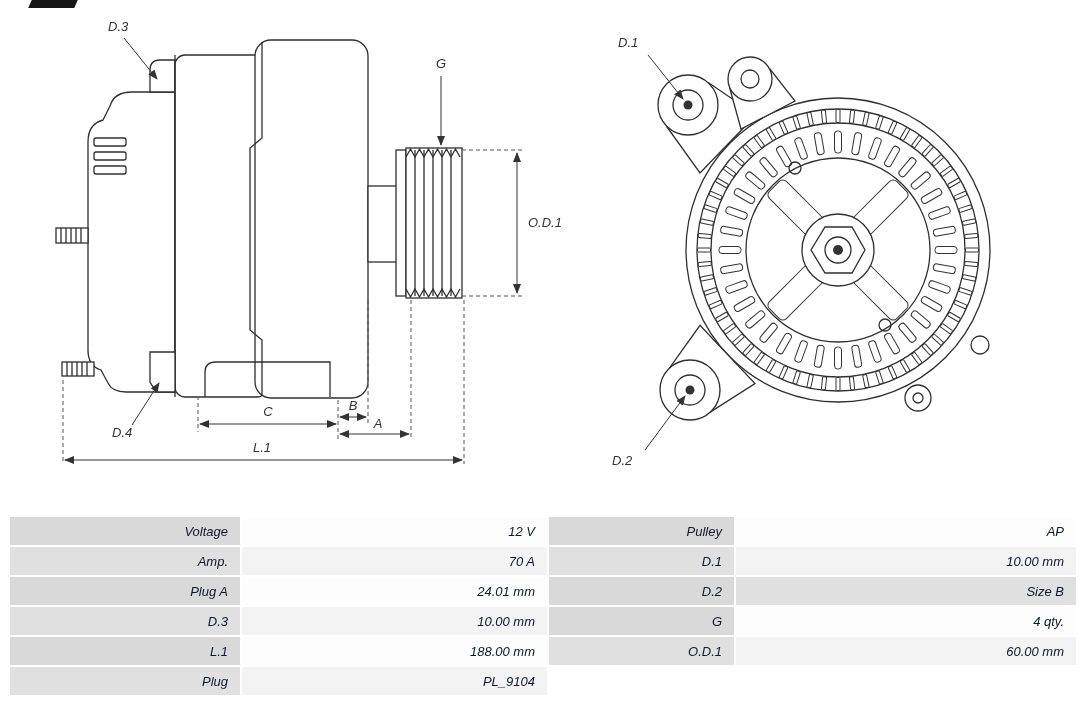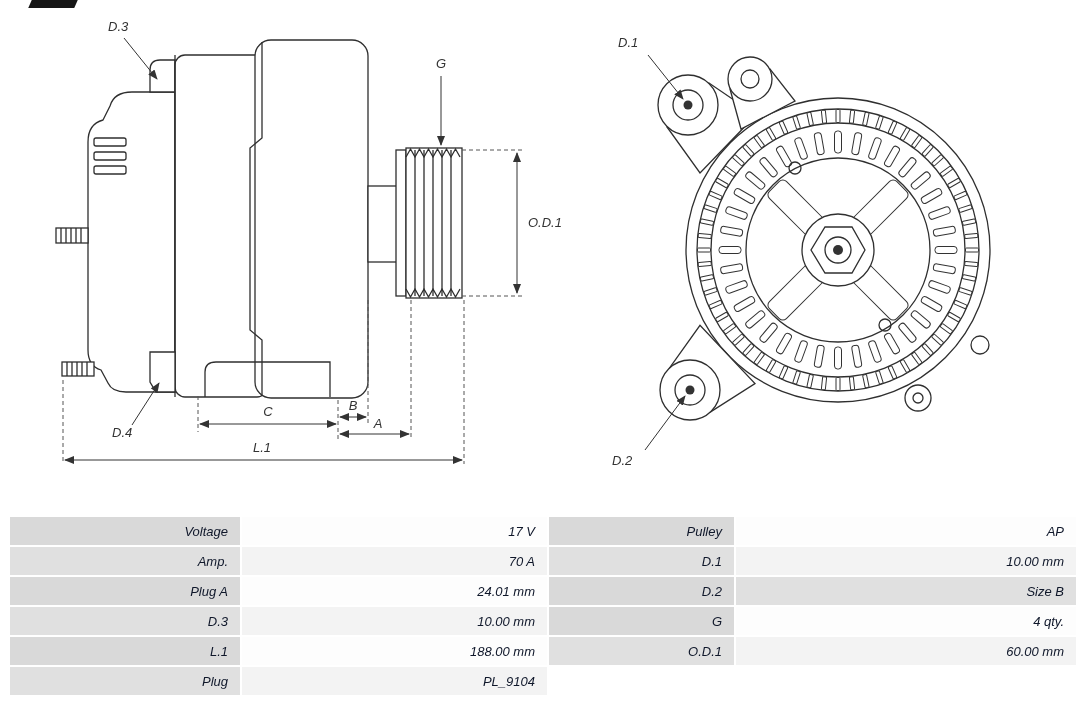--- a/index.html
+++ b/index.html
@@ -238,21 +238,21 @@
       <line class="dim" x1="645" y1="450" x2="685" y2="396" marker-end="url(#arr)"></line>
       <text x="618" y="47">D.1</text>
       <text x="612" y="465">D.2</text>
     </g>
   </svg>
 
   <div class="part-number">A6228</div>
 
   <div class="spec-table">
     <div class="c c-lbl">Voltage</div>
-    <div class="c c-val">17 V</div>
+    <div class="c c-val">12 V</div>
     <div class="c c-lbl">Pulley</div>
     <div class="c c-val">AP</div>
 
     <div class="c c-lbl alt">Amp.</div>
     <div class="c c-val alt">70 A</div>
     <div class="c c-lbl alt">D.1</div>
     <div class="c c-val alt">10.00 mm</div>
 
     <div class="c c-lbl">Plug A</div>
     <div class="c c-val">24.01 mm</div>

